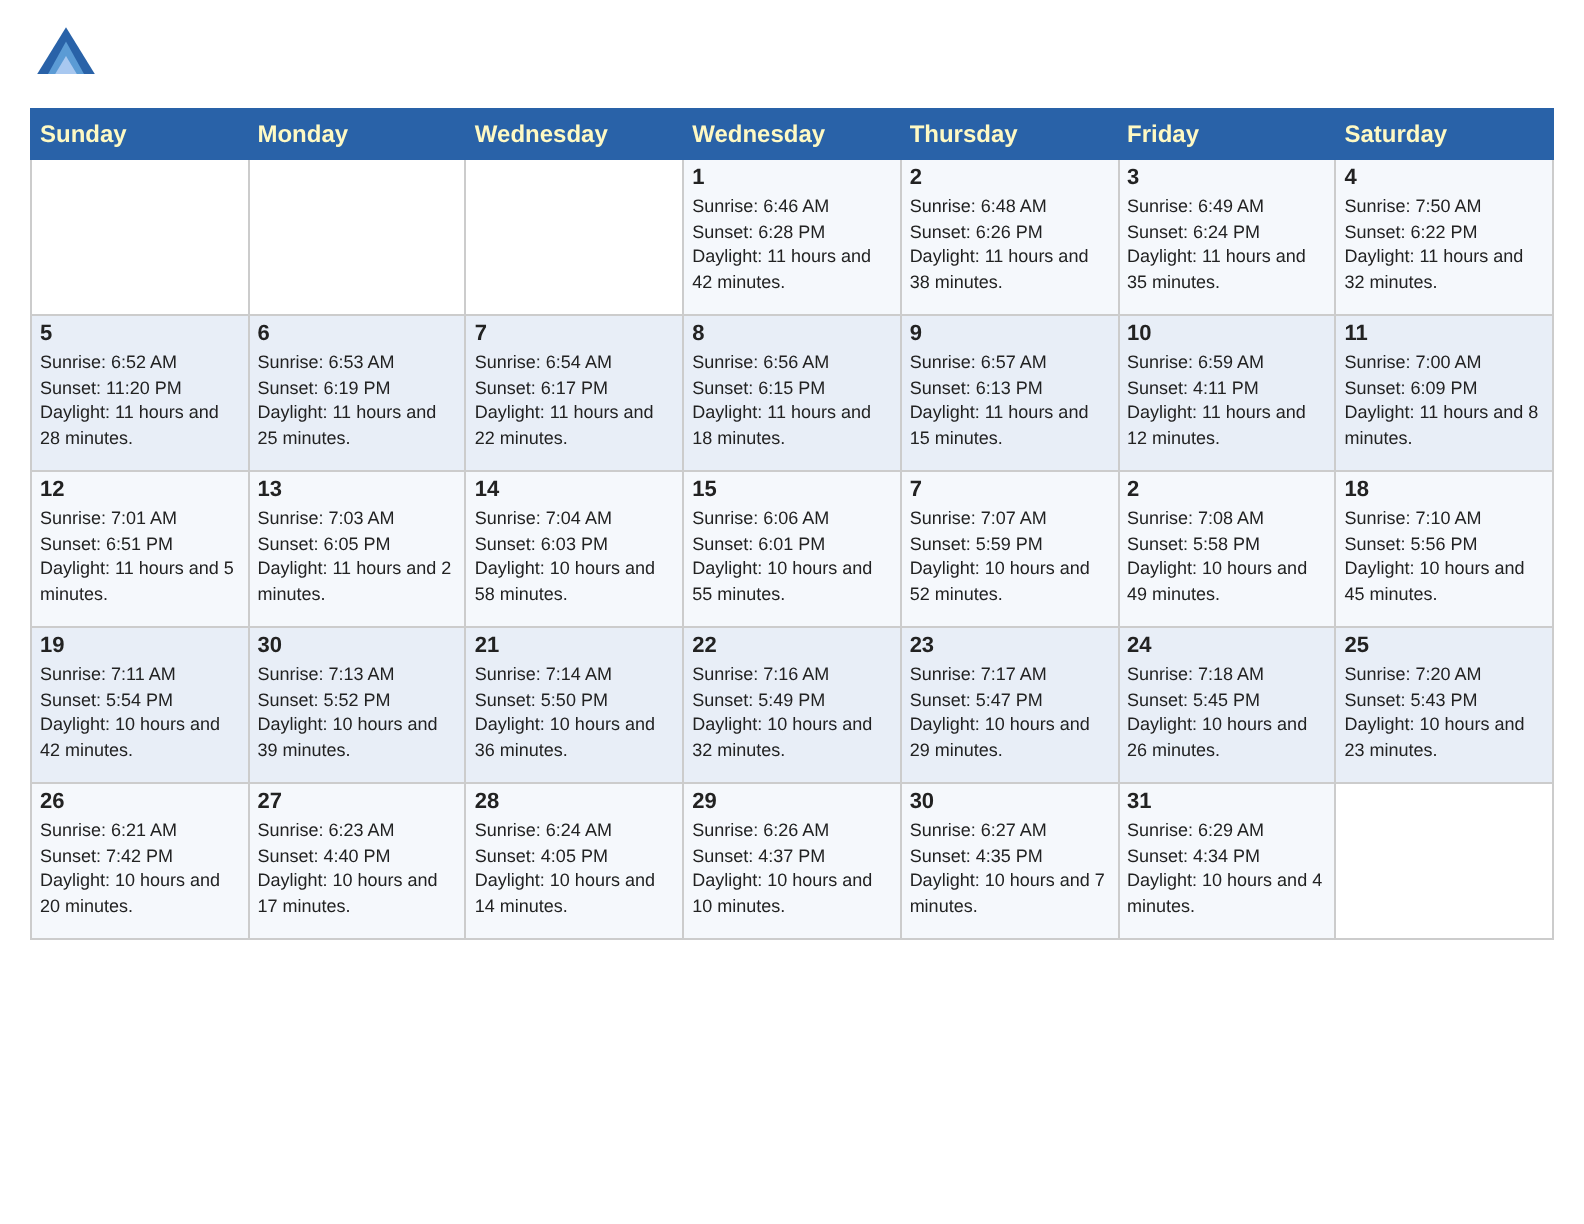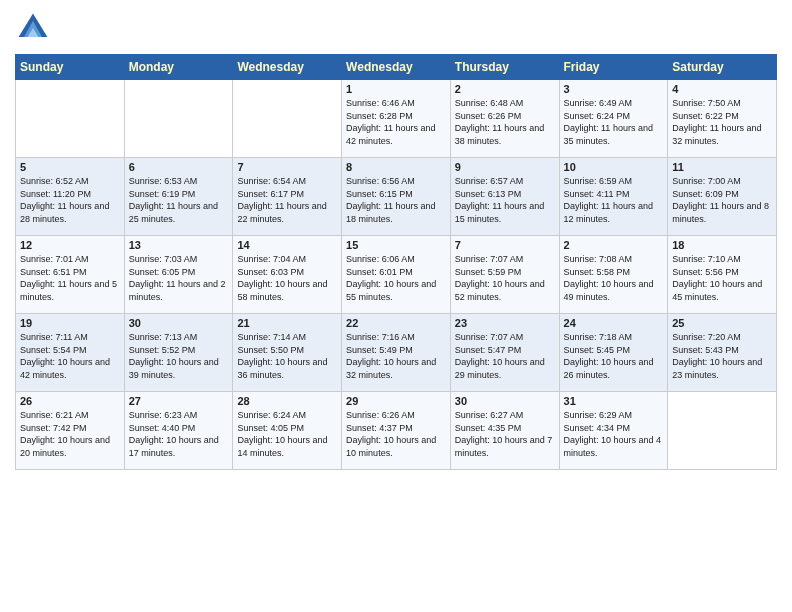--- a/index.html
+++ b/index.html
@@ -289,21 +289,21 @@
           </td>
           <td>
             <span class="day-number">22</span>
             <div class="day-info">Sunrise: 7:16 AM
 Sunset: 5:49 PM
 Daylight: 10 hours
 and 32 minutes.</div>
           </td>
           <td>
             <span class="day-number">23</span>
-            <div class="day-info">Sunrise: 7:07 AM
+            <div class="day-info">Sunrise: 7:17 AM
 Sunset: 5:47 PM
 Daylight: 10 hours
 and 29 minutes.</div>
           </td>
           <td>
             <span class="day-number">24</span>
             <div class="day-info">Sunrise: 7:18 AM
 Sunset: 5:45 PM
 Daylight: 10 hours
 and 26 minutes.</div>

